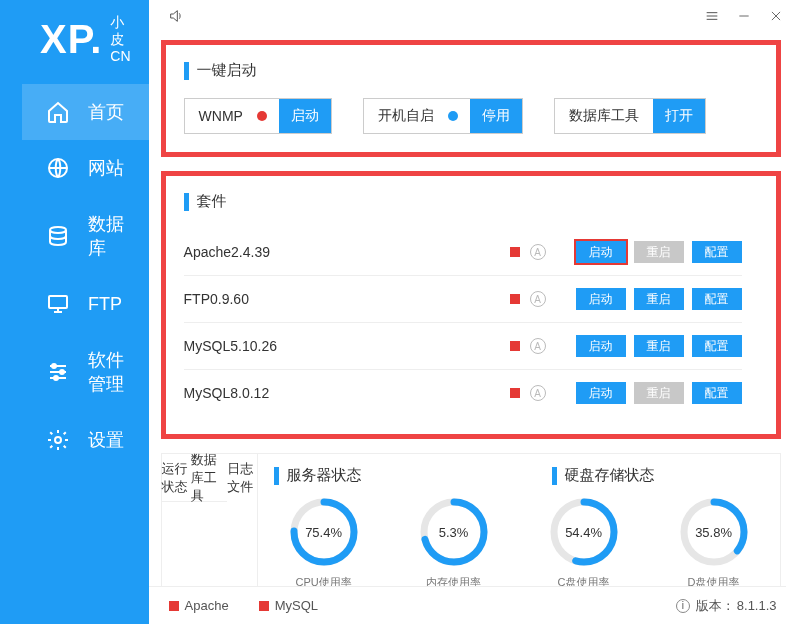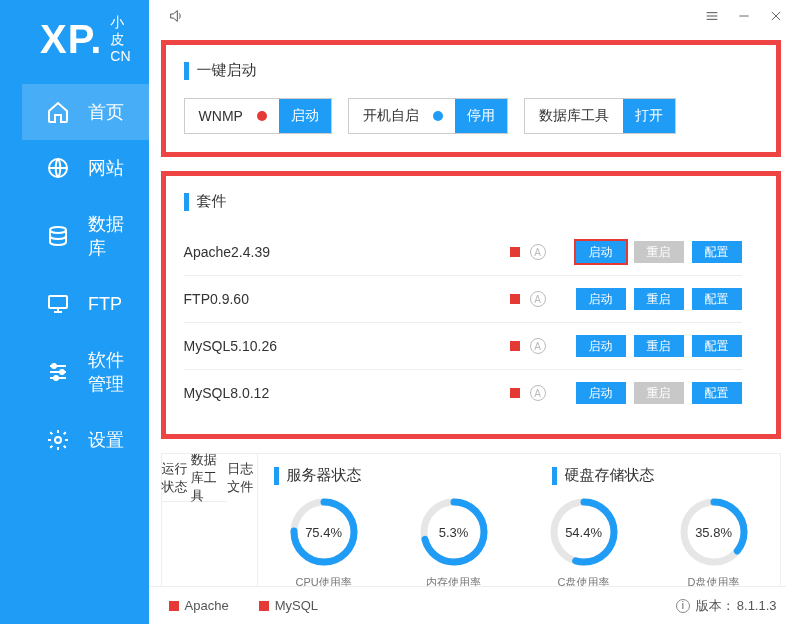--- a/index.html
+++ b/index.html
@@ -15,21 +15,21 @@
 .nav-icon svg { stroke:#fff; fill:none; stroke-width:2; }
 .main { flex:1; display:flex; flex-direction:column; }
 .titlebar { height:32px; display:flex; align-items:center; justify-content:space-between; padding:0 12px 0 18px; }
 .titlebar-left svg, .titlebar-right svg { stroke:#555; fill:none; stroke-width:1.5; }
 .titlebar-right { display:flex; gap:14px; align-items:center; }
 .tb-btn { width:18px; height:18px; display:flex; align-items:center; justify-content:center; cursor:pointer; color:#555; }
 .content { flex:1; padding:8px 16px 0 12px; display:flex; flex-direction:column; gap:14px; overflow:hidden; }
 .panel { border:5px solid #ef4444; padding:16px 34px 18px 18px; }
 .section-title { display:flex; align-items:center; gap:8px; font-size:15px; color:#333; margin-bottom:18px; }
 .title-bar { width:5px; height:18px; background:#1f9cf5; }
-.quick-row { display:flex; gap:16px; }
+.quick-row { display:flex; gap:31px; }
 .qbox { border:1px solid #ccc; height:36px; display:flex; align-items:center; }
 .qbox .label { padding:0 14px; font-size:14px; color:#333; }
 .dot { width:10px; height:10px; border-radius:50%; margin-right:12px; }
 .dot.red { background:#e53935; }
 .dot.blue { background:#1f9cf5; }
 .btn { height:34px; background:#1f9cf5; color:#fff; padding:0 12px; font-size:14px; display:flex; align-items:center; justify-content:center; border:none; cursor:pointer; }
 .packages .pkg-row { display:flex; align-items:center; justify-content:space-between; padding:12px 0; border-bottom:1px solid #eee; }
 .packages .pkg-row:last-child { border-bottom:none; }
 .pkg-left { display:flex; align-items:center; gap:14px; flex:1; }
 .pkg-name { font-size:14px; color:#333; flex:1; }

